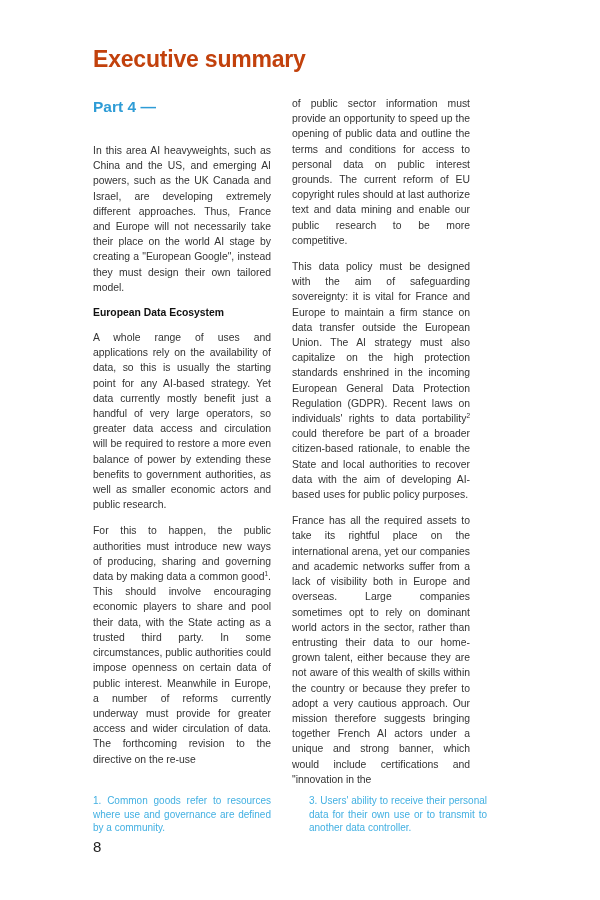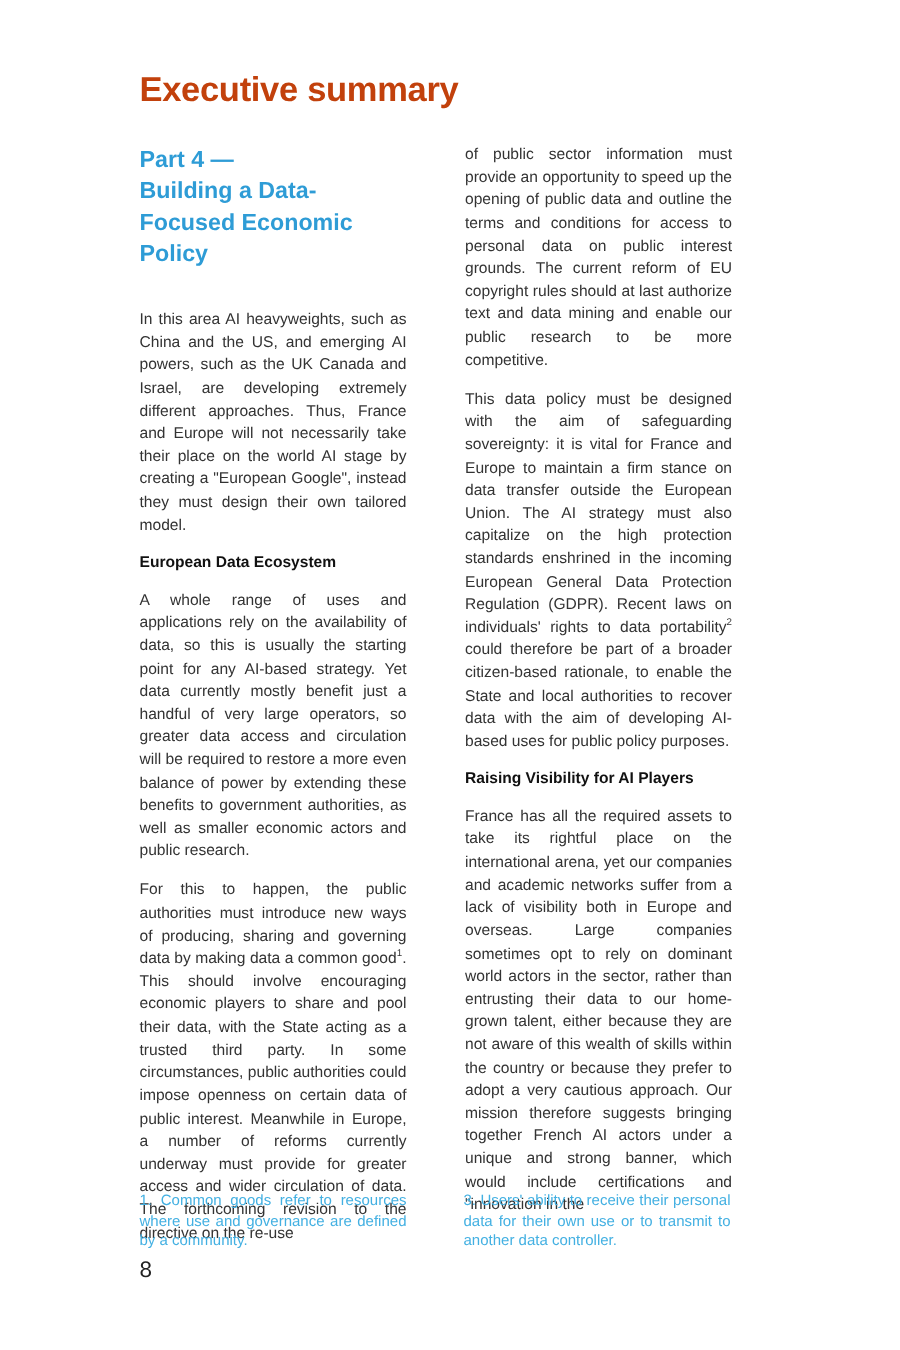--- a/index.html
+++ b/index.html
@@ -2,50 +2,48 @@
 <html><head>
 <meta charset="utf-8">
 <style>
   html, body { margin: 0; padding: 0; background: #ffffff; }
   body { width: 600px; height: 900px; position: relative; overflow: hidden;
          font-family: "Liberation Sans", sans-serif; color: #2b2b2b; }
   .page-title { position: absolute; left: 93px; top: 46px; font-size: 23px; font-weight: bold;
                 color: #c2410c; letter-spacing: -0.2px; margin: 0; }
   .col { position: absolute; top: 96px; width: 178px; }
   .col-left { left: 93px; }
-  .col-right { left: 310px; }
+  .col-right { left: 292px; }
   .part-heading { color: #2e9cd6; font-weight: bold; font-size: 15.5px; line-height: 21px; margin: 0 0 26px 0; }
   p { margin: 0 0 11px 0; font-size: 10.4px; line-height: 15.2px; text-align: justify; color: #333; }
   h3 { margin: 0 0 10px 0; font-size: 10.4px; line-height: 14px; font-weight: bold; color: #111; }
   sup { font-size: 6.5px; line-height: 0; }
   .footnote { position: absolute; top: 794px; width: 178px; font-size: 10px; line-height: 13.6px;
               color: #43b0e2; text-align: justify; }
   .fn-left { left: 93px; }
   .fn-right { left: 309px; }
   .page-number { position: absolute; left: 93px; top: 838px; font-size: 15px; color: #222; }
 </style>
 </head>
 <body>
 
 <h1 class="page-title">Executive summary</h1>
 
 <div class="col col-left">
   <div class="part-heading">
     <div>Part 4 —</div>
-    <div>Building a Data-Focused Economic Policy</div>
   </div>
   <p>In this area AI heavyweights, such as China and the US, and emerging AI powers, such as the UK Canada and Israel, are developing extremely different approaches. Thus, France and Europe will not necessarily take their place on the world AI stage by creating a "European Google", instead they must design their own tailored model.</p>
   <h3>European Data Ecosystem</h3>
   <p>A whole range of uses and applications rely on the availability of data, so this is usually the starting point for any AI-based strategy. Yet data currently mostly benefit just a handful of very large operators, so greater data access and circulation will be required to restore a more even balance of power by extending these benefits to government authorities, as well as smaller economic actors and public research.</p>
   <p><span>For this to happen, the public authorities must introduce new ways of producing, sharing and governing data by making data a common good</span><sup>1</sup><span>. This should involve encouraging economic players to share and pool their data, with the State acting as a trusted third party. In some circumstances, public authorities could impose openness on certain data of public interest. Meanwhile in Europe, a number of reforms currently underway must provide for greater access and wider circulation of data. The forthcoming revision to the directive on the re-use</span></p>
 </div>
 
 <div class="col col-right">
   <p>of public sector information must provide an opportunity to speed up the opening of public data and outline the terms and conditions for access to personal data on public interest grounds. The current reform of EU copyright rules should at last authorize text and data mining and enable our public research to be more competitive.</p>
   <p><span>This data policy must be designed with the aim of safeguarding sovereignty: it is vital for France and Europe to maintain a firm stance on data transfer outside the European Union. The AI strategy must also capitalize on the high protection standards enshrined in the incoming European General Data Protection Regulation (GDPR). Recent laws on individuals' rights to data portability</span><sup>2</sup><span> could therefore be part of a broader citizen-based rationale, to enable the State and local authorities to recover data with the aim of developing AI-based uses for public policy purposes.</span></p>
-  <h3>Raising Visibility for AI Players</h3>
   <p>France has all the required assets to take its rightful place on the international arena, yet our companies and academic networks suffer from a lack of visibility both in Europe and overseas. Large companies sometimes opt to rely on dominant world actors in the sector, rather than entrusting their data to our home-grown talent, either because they are not aware of this wealth of skills within the country or because they prefer to adopt a very cautious approach. Our mission therefore suggests bringing together French AI actors under a unique and strong banner, which would include certifications and "innovation in the</p>
 </div>
 
 <div class="footnote fn-left">1. Common goods refer to resources where use and governance are defined by a community.</div>
 <div class="footnote fn-right">3. Users' ability to receive their personal data for their own use or to transmit to another data controller.</div>
 
 <div class="page-number">8</div>
 
 </body></html>

